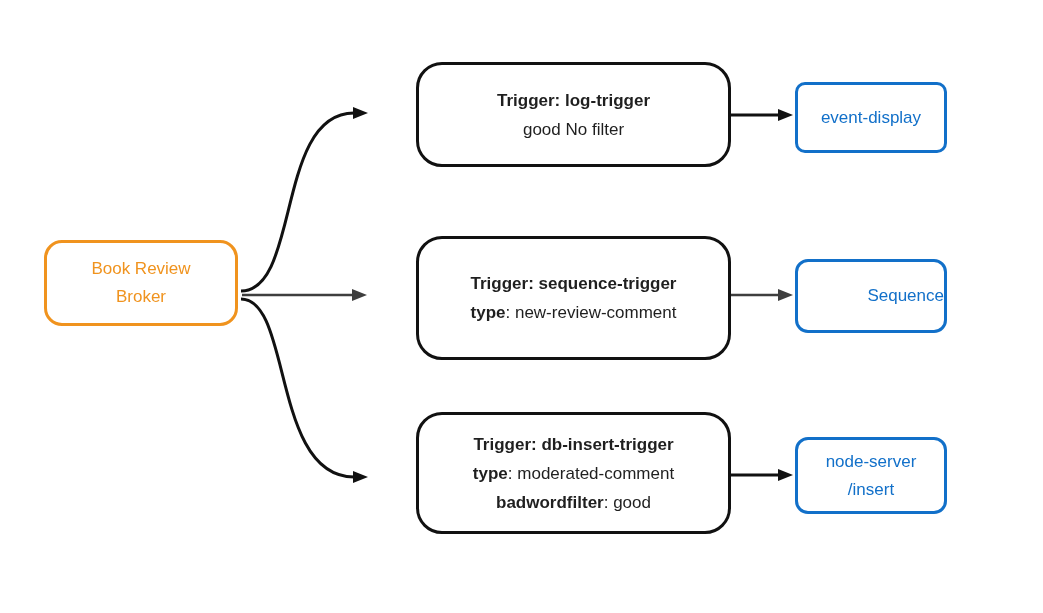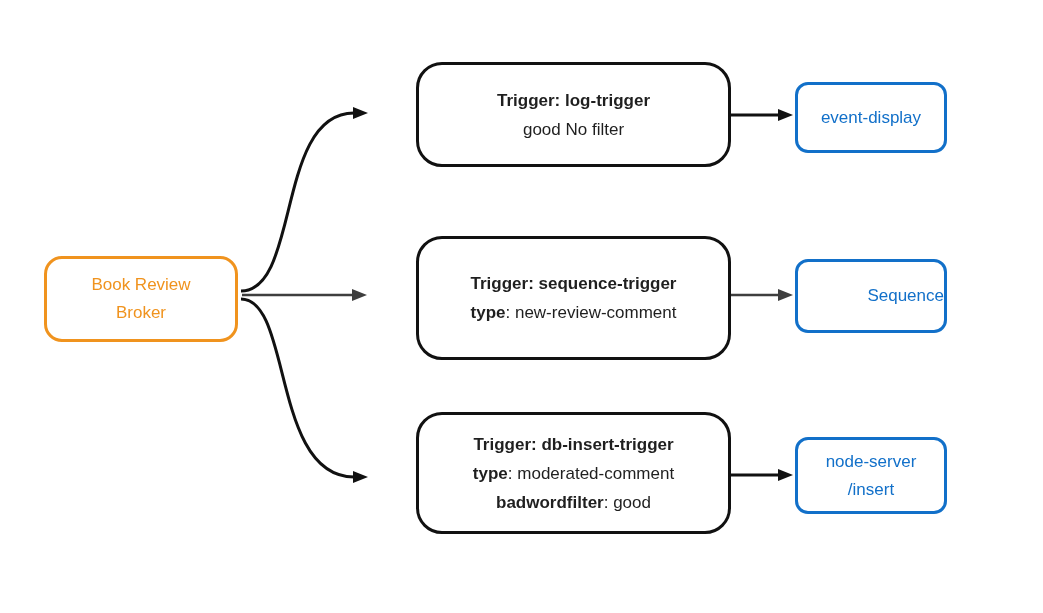--- a/index.html
+++ b/index.html
@@ -22,21 +22,21 @@
     flex-direction: column;
     justify-content: center;
     align-items: center;
     text-align: center;
     background: #ffffff;
   }
   .node .line { white-space: nowrap; }
   .node b { font-weight: 700; }
 
   .broker {
-    left: 44px; top: 256px; width: 194px; height: 86px;
+    left: 44px; top: 240px; width: 194px; height: 86px;
     border: 3px solid var(--orange);
     border-radius: 18px;
     color: var(--orange);
     font-size: 17px; line-height: 28px;
   }
   .trigger {
     left: 370px; width: 315px;
     border: 3px solid var(--ink);
     border-radius: 26px;
     color: var(--text);
@@ -46,21 +46,21 @@
   .t2 { top: 236px; height: 124px; }
   .t3 { top: 412px; height: 122px; }
 
   .sink {
     left: 795px; width: 152px;
     border: 3px solid var(--blue);
     border-radius: 13px;
     color: var(--blue);
     font-size: 17px; line-height: 28px;
   }
-  .s1 { top: 82px;  height: 71px; }
+  .s1 { top: 82px;  height: 71px; border-radius: 10px; }
   .s2 { top: 259px; height: 74px; align-items: flex-end; }
   .s3 { top: 437px; height: 77px; }
 </style>
 </head>
 <body>
 
 <div class="canvas">
 
   <svg class="arrows" viewBox="0 0 1043 613" xmlns="http://www.w3.org/2000/svg">
     <defs>

